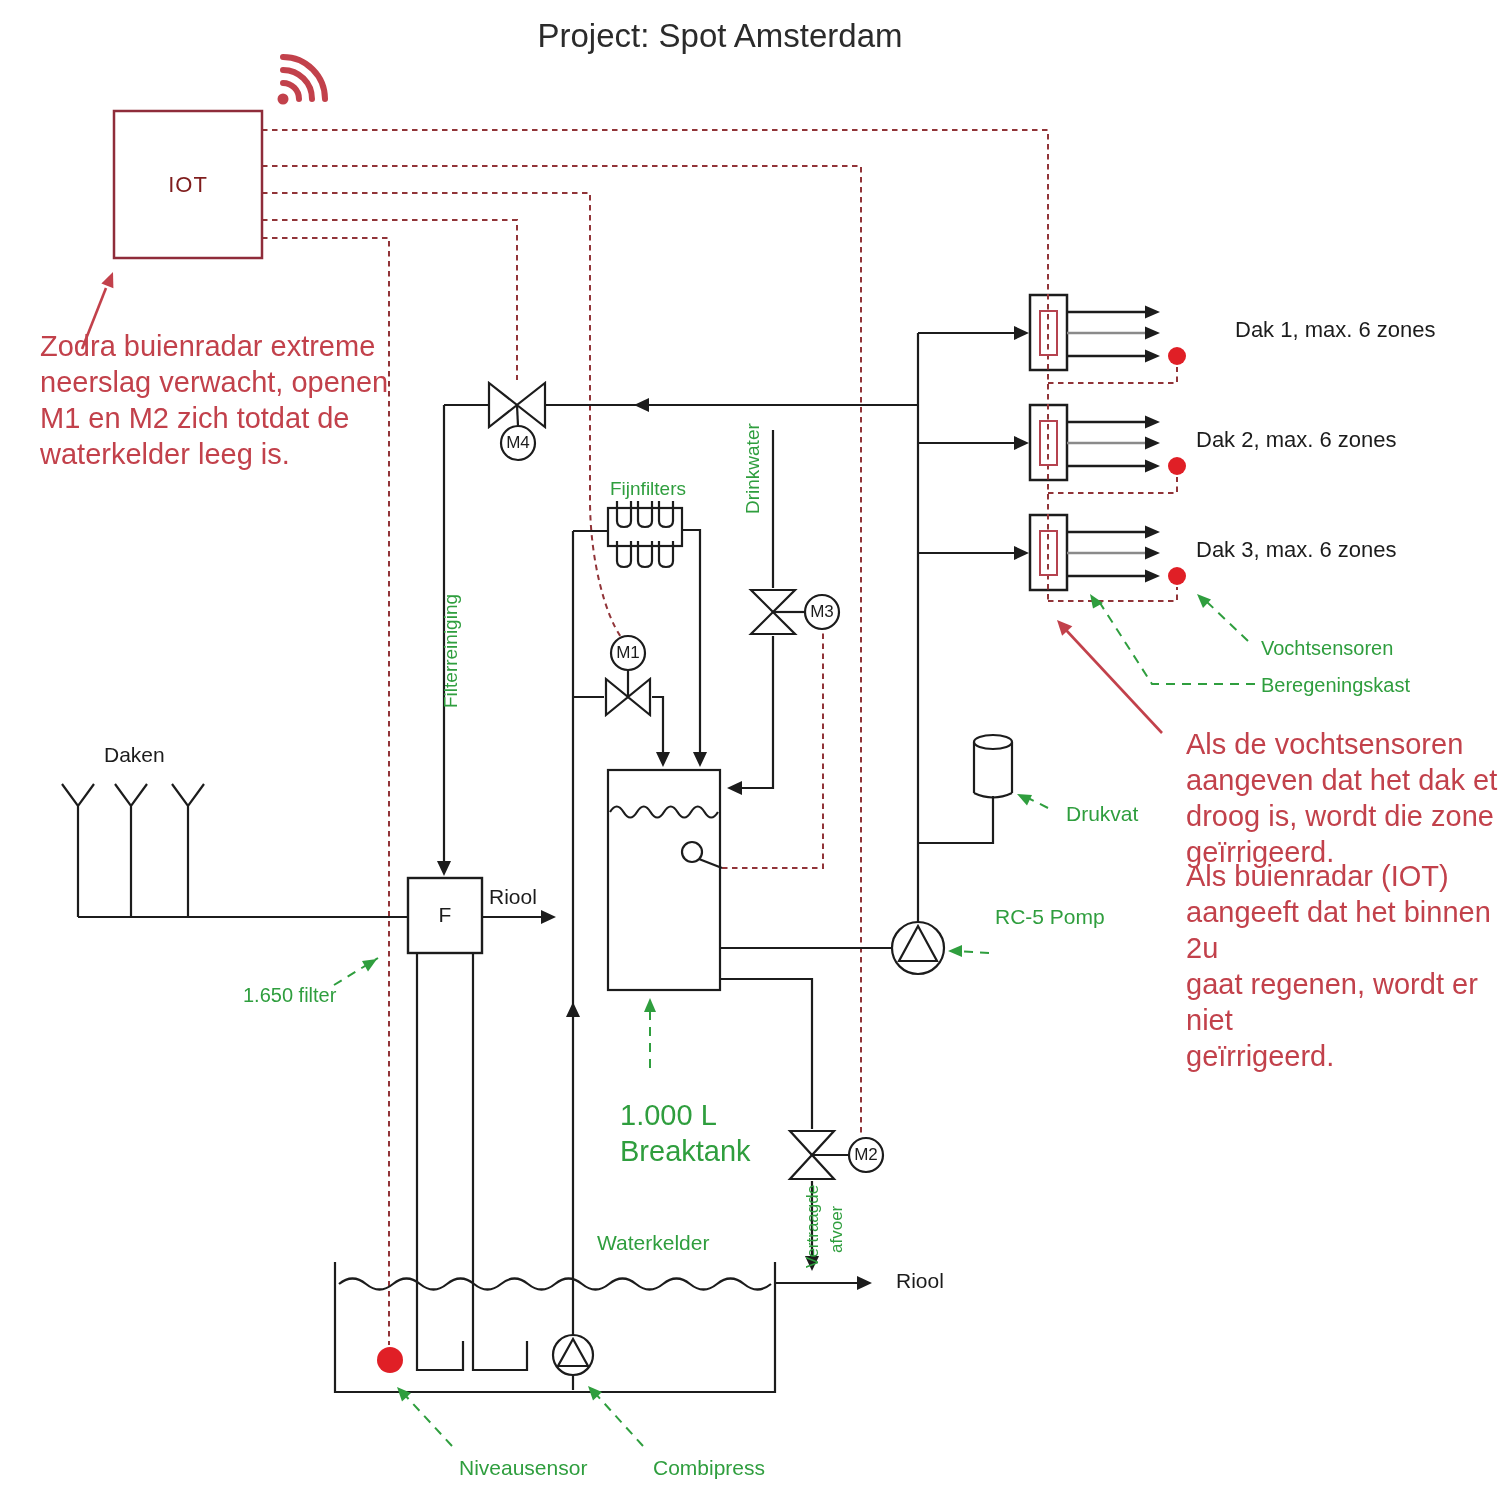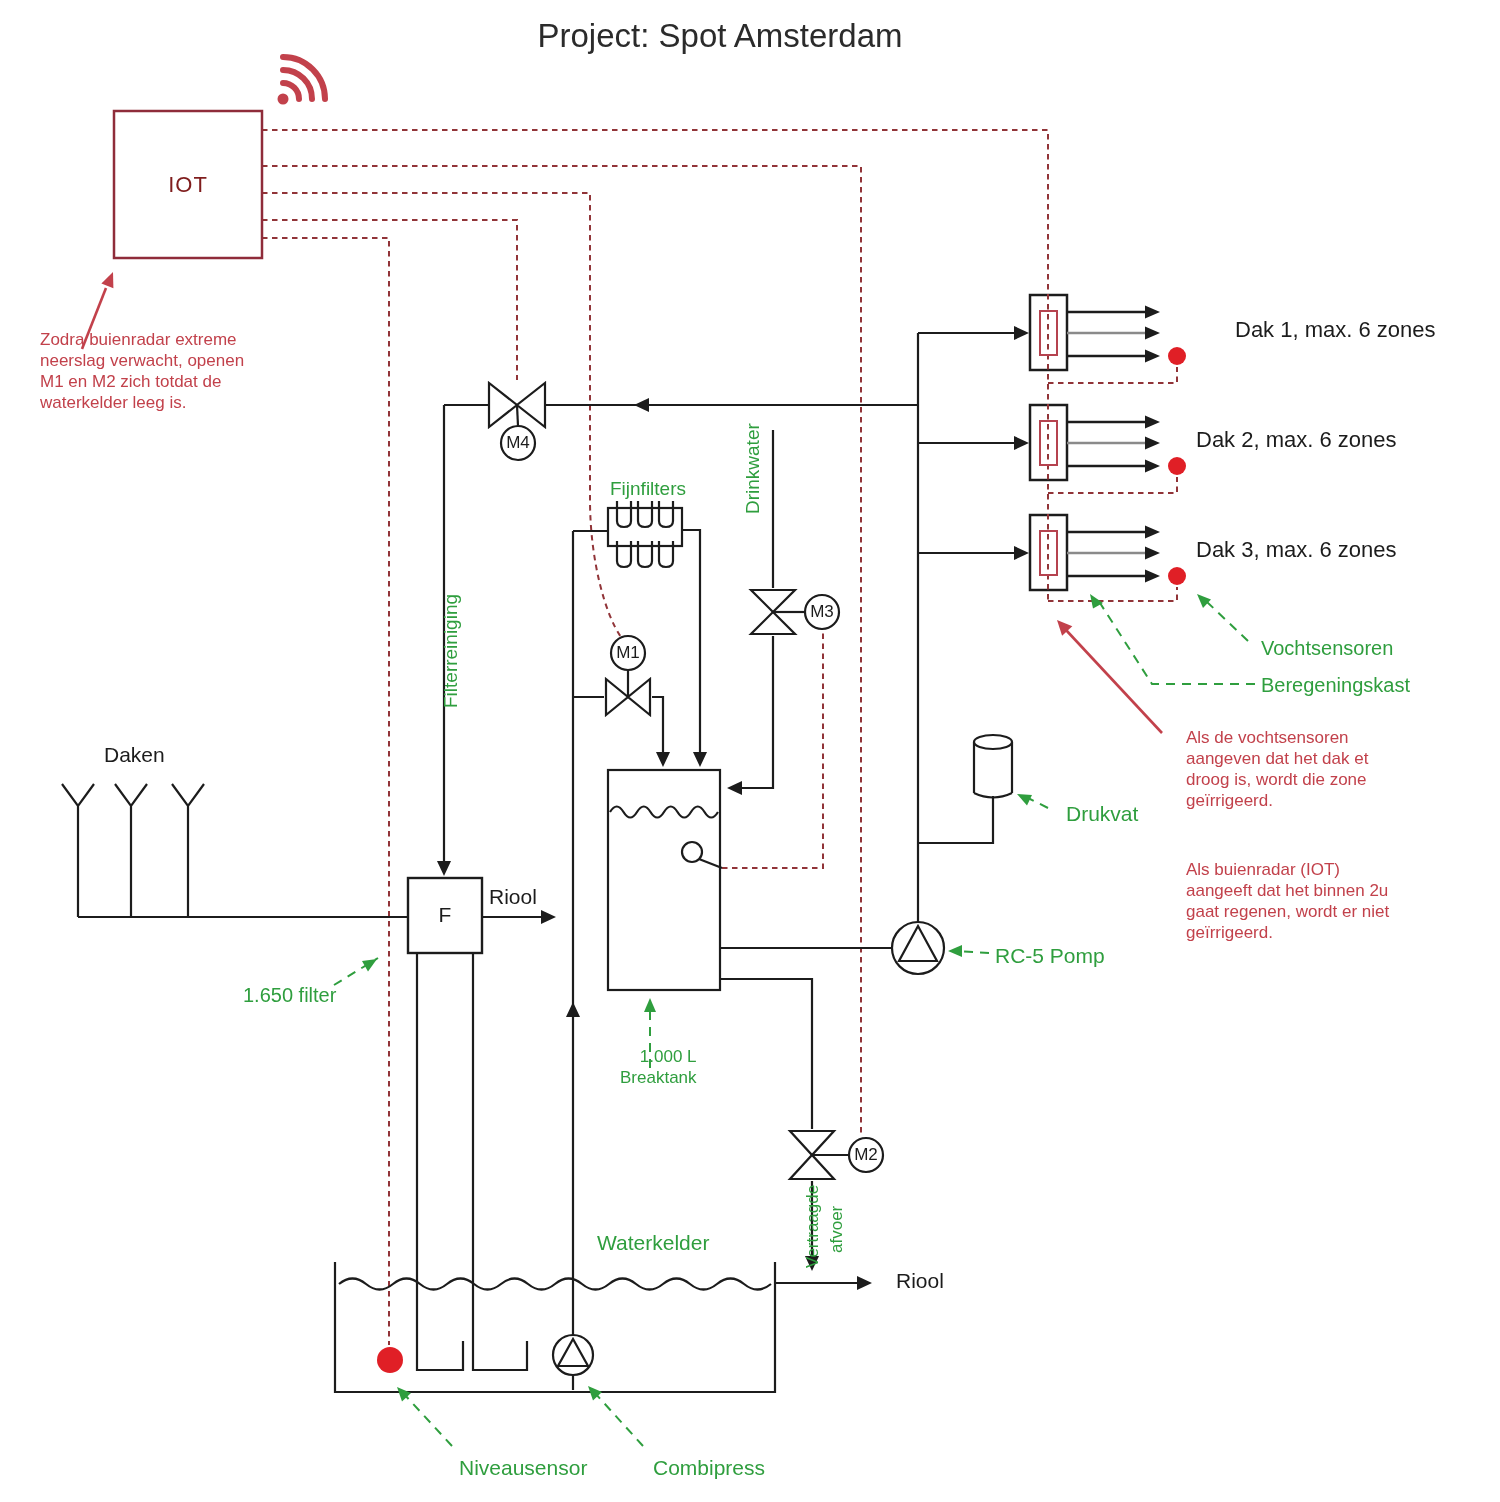--- a/index.html
+++ b/index.html
@@ -4,21 +4,21 @@
 <style>
   html,body{margin:0;padding:0;background:#fff;}
   #canvas{position:relative;width:1500px;height:1502px;background:#ffffff;overflow:hidden;
           font-family:"Liberation Sans","DejaVu Sans",sans-serif;}
   #diagram{position:absolute;left:0;top:0;}
   .lbl{position:absolute;white-space:nowrap;color:#1c1c1c;font-size:21px;line-height:1.2;}
   .title{font-size:33px;color:#2b2b2b;transform:translateX(-50%);}
   .iot-t{font-size:22px;color:#7f1d1d;transform:translateX(-50%);letter-spacing:1px;}
   .green{color:#2f9e3e;}
   .red{color:#c2414b;}
-  .note{white-space:pre-line;font-size:17px;line-height:1.24;}
+  .note{white-space:pre-line;font-size:29px;line-height:1.24;}
   .vlabel{transform:rotate(-90deg);transform-origin:0 100%;font-size:19px;line-height:20px;}
   .vsmall{font-size:17px;line-height:18px;}
   .mtag{font-size:17px;transform:translate(-50%,-50%);}
   .ctr{transform:translate(-50%,-50%);}
   .zone-l{font-size:22px;}
   .g20{font-size:20px;}
 </style>
 </head>
 <body>
 
@@ -251,25 +251,25 @@
 
   <div class="lbl mtag" style="left:628px;top:653px;">M1</div>
   <div class="lbl mtag" style="left:866px;top:1155px;">M2</div>
   <div class="lbl mtag" style="left:822px;top:612px;">M3</div>
   <div class="lbl mtag" style="left:518px;top:443px;">M4</div>
 
   <div class="lbl green" style="left:610px;top:478px;font-size:19px;">Fijnfilters</div>
   <div class="lbl green vlabel" style="left:763px;top:494px;">Drinkwater</div>
   <div class="lbl green vlabel" style="left:461px;top:688px;">Filterreiniging</div>
   <div class="lbl green g20" style="left:243px;top:983px;">1.650 filter</div>
-  <div class="lbl green note" style="left:620px;top:1046px;text-align:right;">1.000 L
+  <div class="lbl green note" style="left:620px;top:1098px;">1.000 L
 Breaktank</div>
   <div class="lbl green" style="left:597px;top:1230px;">Waterkelder</div>
   <div class="lbl green" style="left:459px;top:1455px;">Niveausensor</div>
   <div class="lbl green" style="left:653px;top:1455px;">Combipress</div>
   <div class="lbl green" style="left:1066px;top:801px;">Drukvat</div>
-  <div class="lbl green" style="left:995px;top:943px;">RC-5 Pomp</div>
+  <div class="lbl green" style="left:995px;top:904px;">RC-5 Pomp</div>
   <div class="lbl green g20" style="left:1261px;top:636px;">Vochtsensoren</div>
   <div class="lbl green g20" style="left:1261px;top:673px;">Beregeningskast</div>
   <div class="lbl green vlabel vsmall" style="left:822px;top:1250px;">Vertraagde</div>
   <div class="lbl green vlabel vsmall" style="left:846px;top:1235px;">afvoer</div>
 
 </div>
 
 </body></html>

